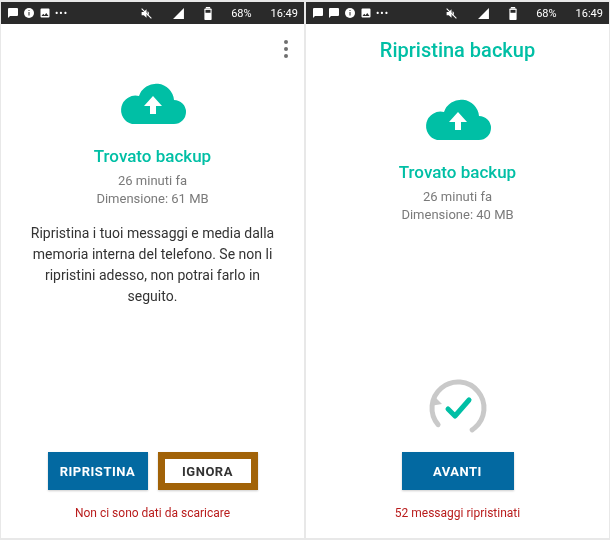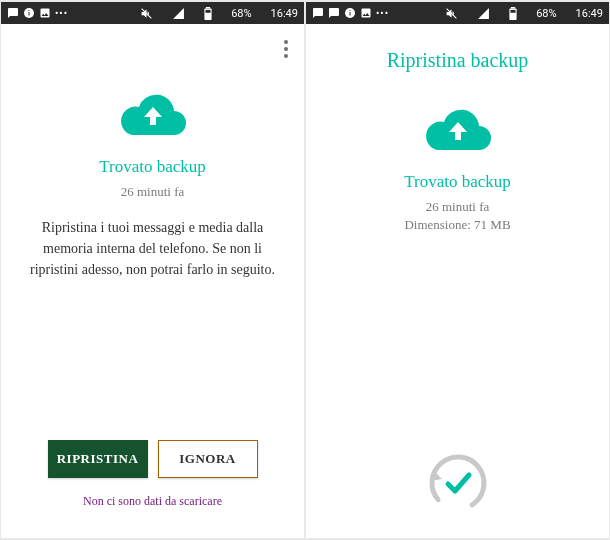--- a/index.html
+++ b/index.html
@@ -40,22 +40,21 @@
       gap: 4px;
     }
     .status-right { gap: 19px; }
     .status-icon { display: inline-flex; align-items: center; }
     .content {
       flex: 1;
       display: flex;
       flex-direction: column;
       align-items: center;
       position: relative;
-      padding: 11px 12px;
-      font-family: Liberation Serif, serif;
+      padding: 0 12px;
     }
     .screen-title {
       color: #00bfa5;
       font-size: 20px;
       font-weight: 500;
       margin-top: 14px;
       text-align: center;
     }
     .overflow-menu {
       position: absolute;
@@ -108,24 +107,24 @@
       height: 38px;
       display: flex;
       align-items: center;
       justify-content: center;
       font-size: 13px;
       font-weight: 700;
       letter-spacing: 0.5px;
       cursor: pointer;
       box-shadow: 0 1px 2px rgba(0,0,0,0.2);
     }
-    .btn-primary { background: #14532d; color: #fff; }
-    .btn-secondary { background: #fff; color: #333; border: 1px solid #a16207; }
+    .btn-primary { background: #0369a1; color: #fff; }
+    .btn-secondary { background: #fff; color: #333; border: 7px solid #a16207; }
     .bottom-caption {
-      color: #701a75;
+      color: #b91c1c;
       font-size: 12px;
       text-align: center;
       margin: 16px 0 18px;
     }
     .restore-done {
       margin-top: auto;
       display: flex;
       flex-direction: column;
       align-items: center;
     }
@@ -197,20 +196,21 @@
       <div class="cloud-icon">
         <svg width="70" height="48" viewBox="0 0 70 48">
           <path fill="#00bfa5" d="M56 20a18 18 0 0 0-35-4A14 14 0 0 0 14 44h42a12 12 0 0 0 0-24z"></path>
           <path fill="#fff" d="M35 16l-9 10h6v8h6v-8h6z"></path>
         </svg>
       </div>
 
       <div class="backup-heading">Trovato backup</div>
       <div class="backup-sub">
         <span>26 minuti fa</span><br>
+        <span>Dimensione: 61 MB</span>
       </div>
 
       <div class="description">Ripristina i tuoi messaggi e media dalla memoria interna del telefono. Se non li ripristini adesso, non potrai farlo in seguito.</div>
 
       <div class="button-row">
         <div class="btn btn-primary">RIPRISTINA</div>
         <div class="btn btn-secondary">IGNORA</div>
       </div>
 
       <div class="bottom-caption">Non ci sono dati da scaricare</div>
@@ -274,28 +274,30 @@
       <div class="cloud-icon">
         <svg width="70" height="48" viewBox="0 0 70 48">
           <path fill="#00bfa5" d="M56 20a18 18 0 0 0-35-4A14 14 0 0 0 14 44h42a12 12 0 0 0 0-24z"></path>
           <path fill="#fff" d="M35 16l-9 10h6v8h6v-8h6z"></path>
         </svg>
       </div>
 
       <div class="backup-heading">Trovato backup</div>
       <div class="backup-sub">
         <span>26 minuti fa</span><br>
-        <span>Dimensione: 71 MB</span>
+        <span>Dimensione: 40 MB</span>
       </div>
 
       <div class="restore-done">
         <div class="spinner-check">
           <svg width="64" height="64" viewBox="0 0 64 64">
             <circle cx="32" cy="32" r="26" fill="none" stroke="#c9c9c9" stroke-width="5" stroke-dasharray="125 40" stroke-linecap="round" transform="rotate(140 32 32)"></circle>
             <path d="M8 18 L2 26 L14 24 Z" fill="#c9c9c9" transform="translate(2,4)"></path>
             <path d="M22 33 l7 7 l14 -16" fill="none" stroke="#00bfa5" stroke-width="5" stroke-linecap="round" stroke-linejoin="round"></path>
           </svg>
         </div>
-      </div>
-
+        <div class="btn btn-primary" style="min-width:112px;">AVANTI</div>
+      </div>
+
+      <div class="bottom-caption">52 messaggi ripristinati</div>
     </div>
   </div>
 </div>
 
 </body></html>

